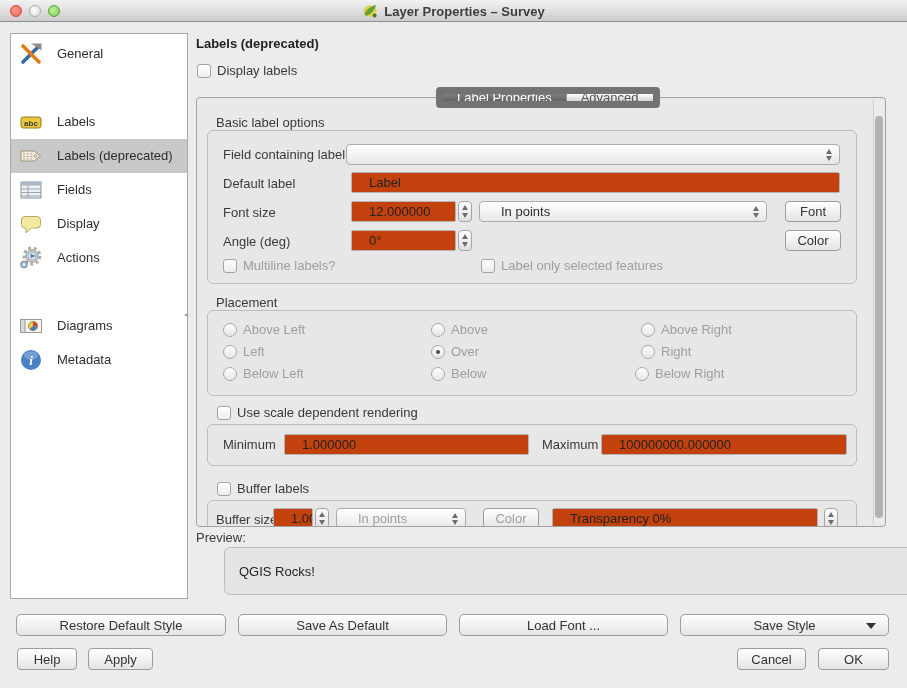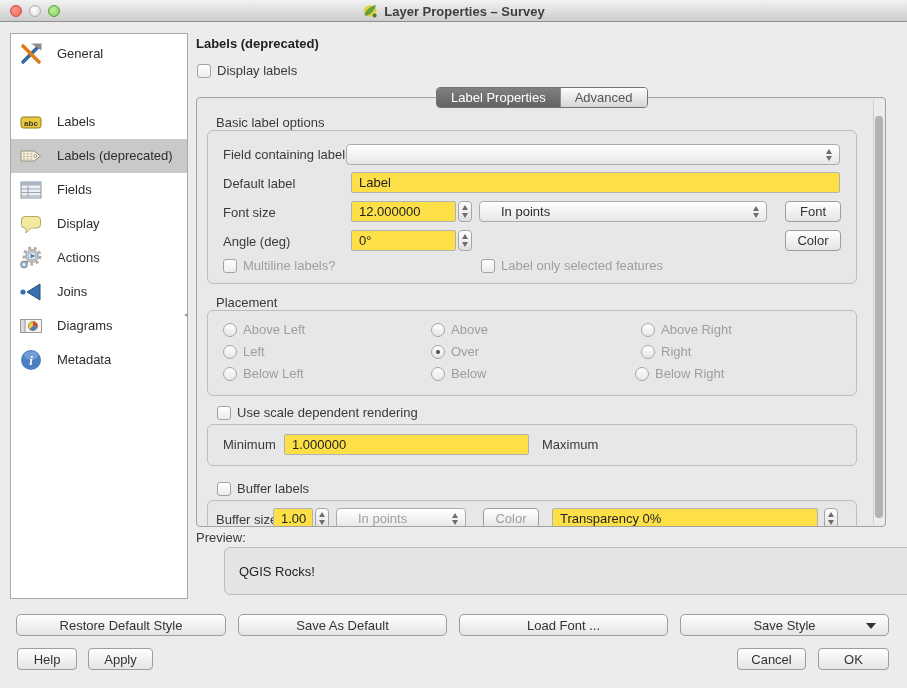--- a/index.html
+++ b/index.html
@@ -40,41 +40,41 @@
   .checkbox { width:14px; height:14px; border:1px solid #a3a3a3; border-radius:3px;
     background:linear-gradient(#ffffff,#ececec); display:inline-block; }
   .radio { width:14px; height:14px; border:1px solid #a6a6a6; border-radius:50%;
     background:linear-gradient(#ffffff,#e6e6e6); display:inline-block; position:relative; }
   .radio.sel::after { content:""; position:absolute; left:4px; top:4px; width:4px; height:4px;
     border-radius:50%; background:#4c4c4c; }
   .btn {
     background:linear-gradient(#ffffff,#e4e4e4); border:1px solid #9d9d9d; border-radius:4px;
     display:flex; align-items:center; justify-content:center; color:#333; cursor:default;
   }
-  .field { background:#fde047; border:1px solid #b3b3b3; border-radius:2px;
-    padding:2px 7px; line-height:15px; color:#232323; overflow:hidden; white-space:nowrap; }
+  .field { background:#c2410c; border:1px solid #b3b3b3; border-radius:2px;
+    padding:2px 17px; line-height:15px; color:#232323; overflow:hidden; white-space:nowrap; }
   .dropdown { background:linear-gradient(#ffffff,#e7e7e7); border:1px solid #ababab;
     border-radius:4px; padding:2px 22px 2px 21px; line-height:15px; color:#2c2c2c;
     position:relative; overflow:hidden; white-space:nowrap; }
   .updown { position:absolute; right:5px; top:3px; width:9px; height:14px; }
   .updown .u { position:absolute; left:1px; top:1px; width:0; height:0;
     border-left:3.5px solid transparent; border-right:3.5px solid transparent; border-bottom:5px solid #6d6d6d; }
   .updown .d { position:absolute; left:1px; bottom:1px; width:0; height:0;
     border-left:3.5px solid transparent; border-right:3.5px solid transparent; border-top:5px solid #6d6d6d; }
   .stepper { background:linear-gradient(#ffffff,#e0e0e0); border:1px solid #a5a5a5;
     border-radius:4px; position:relative; }
   .stepper .u { position:absolute; left:3px; top:3px; width:0; height:0;
     border-left:3.5px solid transparent; border-right:3.5px solid transparent; border-bottom:5px solid #6d6d6d; }
   .stepper .d { position:absolute; left:3px; bottom:3px; width:0; height:0;
     border-left:3.5px solid transparent; border-right:3.5px solid transparent; border-top:5px solid #6d6d6d; }
   .dis { color:#9e9e9e !important; }
   .lbl { position:absolute; color:#3a3a3a; }
   
   .tabbar { position:absolute; left:436px; top:87px; height:21px; display:flex;
-    border:1px solid #737373; border-radius:4px; overflow:hidden; z-index:5;
+    border:7px solid #737373; border-radius:4px; overflow:hidden; z-index:5;
     background:#fff; }
   .tab { display:flex; align-items:center; justify-content:center; padding:0 14px; }
   .tab.sel { background:linear-gradient(#7f7f7f,#636363); color:#ffffff; }
   .tab.unsel { background:linear-gradient(#fdfdfd,#d6d6d6); color:#555; border-left:1px solid #8f8f8f; }
   
   .frame { position:absolute; left:196px; top:97px; width:690px; height:430px;
     border:1px solid #a2a2a2; border-radius:4px; background:#e9e9e9; overflow:hidden; }
   .groupbox { position:absolute; border:1px solid #bdbdbd; border-radius:6px; background:#e7e7e7; }
   .scrolltrack { position:absolute; right:1px; top:2px; width:11px; height:424px;
     border-left:1px solid #cfcfcf; background:#ececec; }
@@ -181,29 +181,20 @@
         <circle cx="13" cy="10" r="6.2" fill="#d6d6d6" stroke="#8f8f8f"></circle>
         <circle cx="13" cy="10" r="4" fill="#f4f4f4" stroke="#a0a0a0"></circle>
         <path d="M11.5 7.5 L16.5 10 L11.5 12.5 Z" fill="#3f83c4"></path>
         <circle cx="5" cy="18.5" r="3.4" fill="#a9bfd2" stroke="#6d8699"></circle>
         <circle cx="5" cy="18.5" r="1.2" fill="#f0f0f0"></circle>
       </svg>
     </span>
     <span class="slabel">Actions</span>
   </div>
 
-  <div class="side-item" style="top:241px">
-    <span class="sicon">
-      <svg viewBox="0 0 24 24">
-        <path d="M21 4 L21 20 L8 12 Z" fill="#3a6fae" stroke="#2a517f"></path>
-        <circle cx="4" cy="12" r="2.6" fill="#3a6fae"></circle>
-      </svg>
-    </span>
-    <span class="slabel">Joins</span>
-  </div>
 
   <div class="side-item" style="top:275px">
     <span class="sicon">
       <svg viewBox="0 0 24 24">
         <rect x="1.5" y="5.5" width="21" height="13" fill="#f4f4f4" stroke="#9a9a9a"></rect>
         <rect x="1.5" y="5.5" width="4.5" height="13" fill="#d8d8d8" stroke="#9a9a9a"></rect>
         <circle cx="14" cy="12" r="4.6" fill="#e8d24a" stroke="#a89a30"></circle>
         <path d="M14 12 L14 7.4 A4.6 4.6 0 0 1 18.4 13 Z" fill="#cf4545"></path>
         <path d="M14 12 L18.4 13 A4.6 4.6 0 0 1 10.6 15 Z" fill="#4a79c0"></path>
       </svg>
@@ -329,20 +320,21 @@
     </div>
 
   <div class="chk-row" style="left:20px;top:307px">
     <span class="checkbox"></span>
     <span>Use scale dependent rendering</span>
   </div>
   <div class="groupbox" style="left:10px;top:326px;width:650px;height:42px"></div>
   <div class="lbl" style="left:26px;top:339px">Minimum</div>
   <div class="field" style="position:absolute;left:87px;top:336px;width:245px;height:21px">1.000000</div>
   <div class="lbl" style="left:345px;top:339px">Maximum</div>
+  <div class="field" style="position:absolute;left:404px;top:336px;width:246px;height:21px">100000000.000000</div>
 
   <div class="chk-row" style="left:20px;top:383px">
     <span class="checkbox"></span>
     <span>Buffer labels</span>
   </div>
   <div class="groupbox" style="left:10px;top:402px;width:650px;height:70px"></div>
   <div class="lbl" style="left:19px;top:414px">Buffer size</div>
   <div class="field" style="position:absolute;left:76px;top:410px;width:40px;height:21px">1.00</div>
   <div class="stepper" style="position:absolute;left:118px;top:410px;width:14px;height:21px">
       <span class="u"></span>

